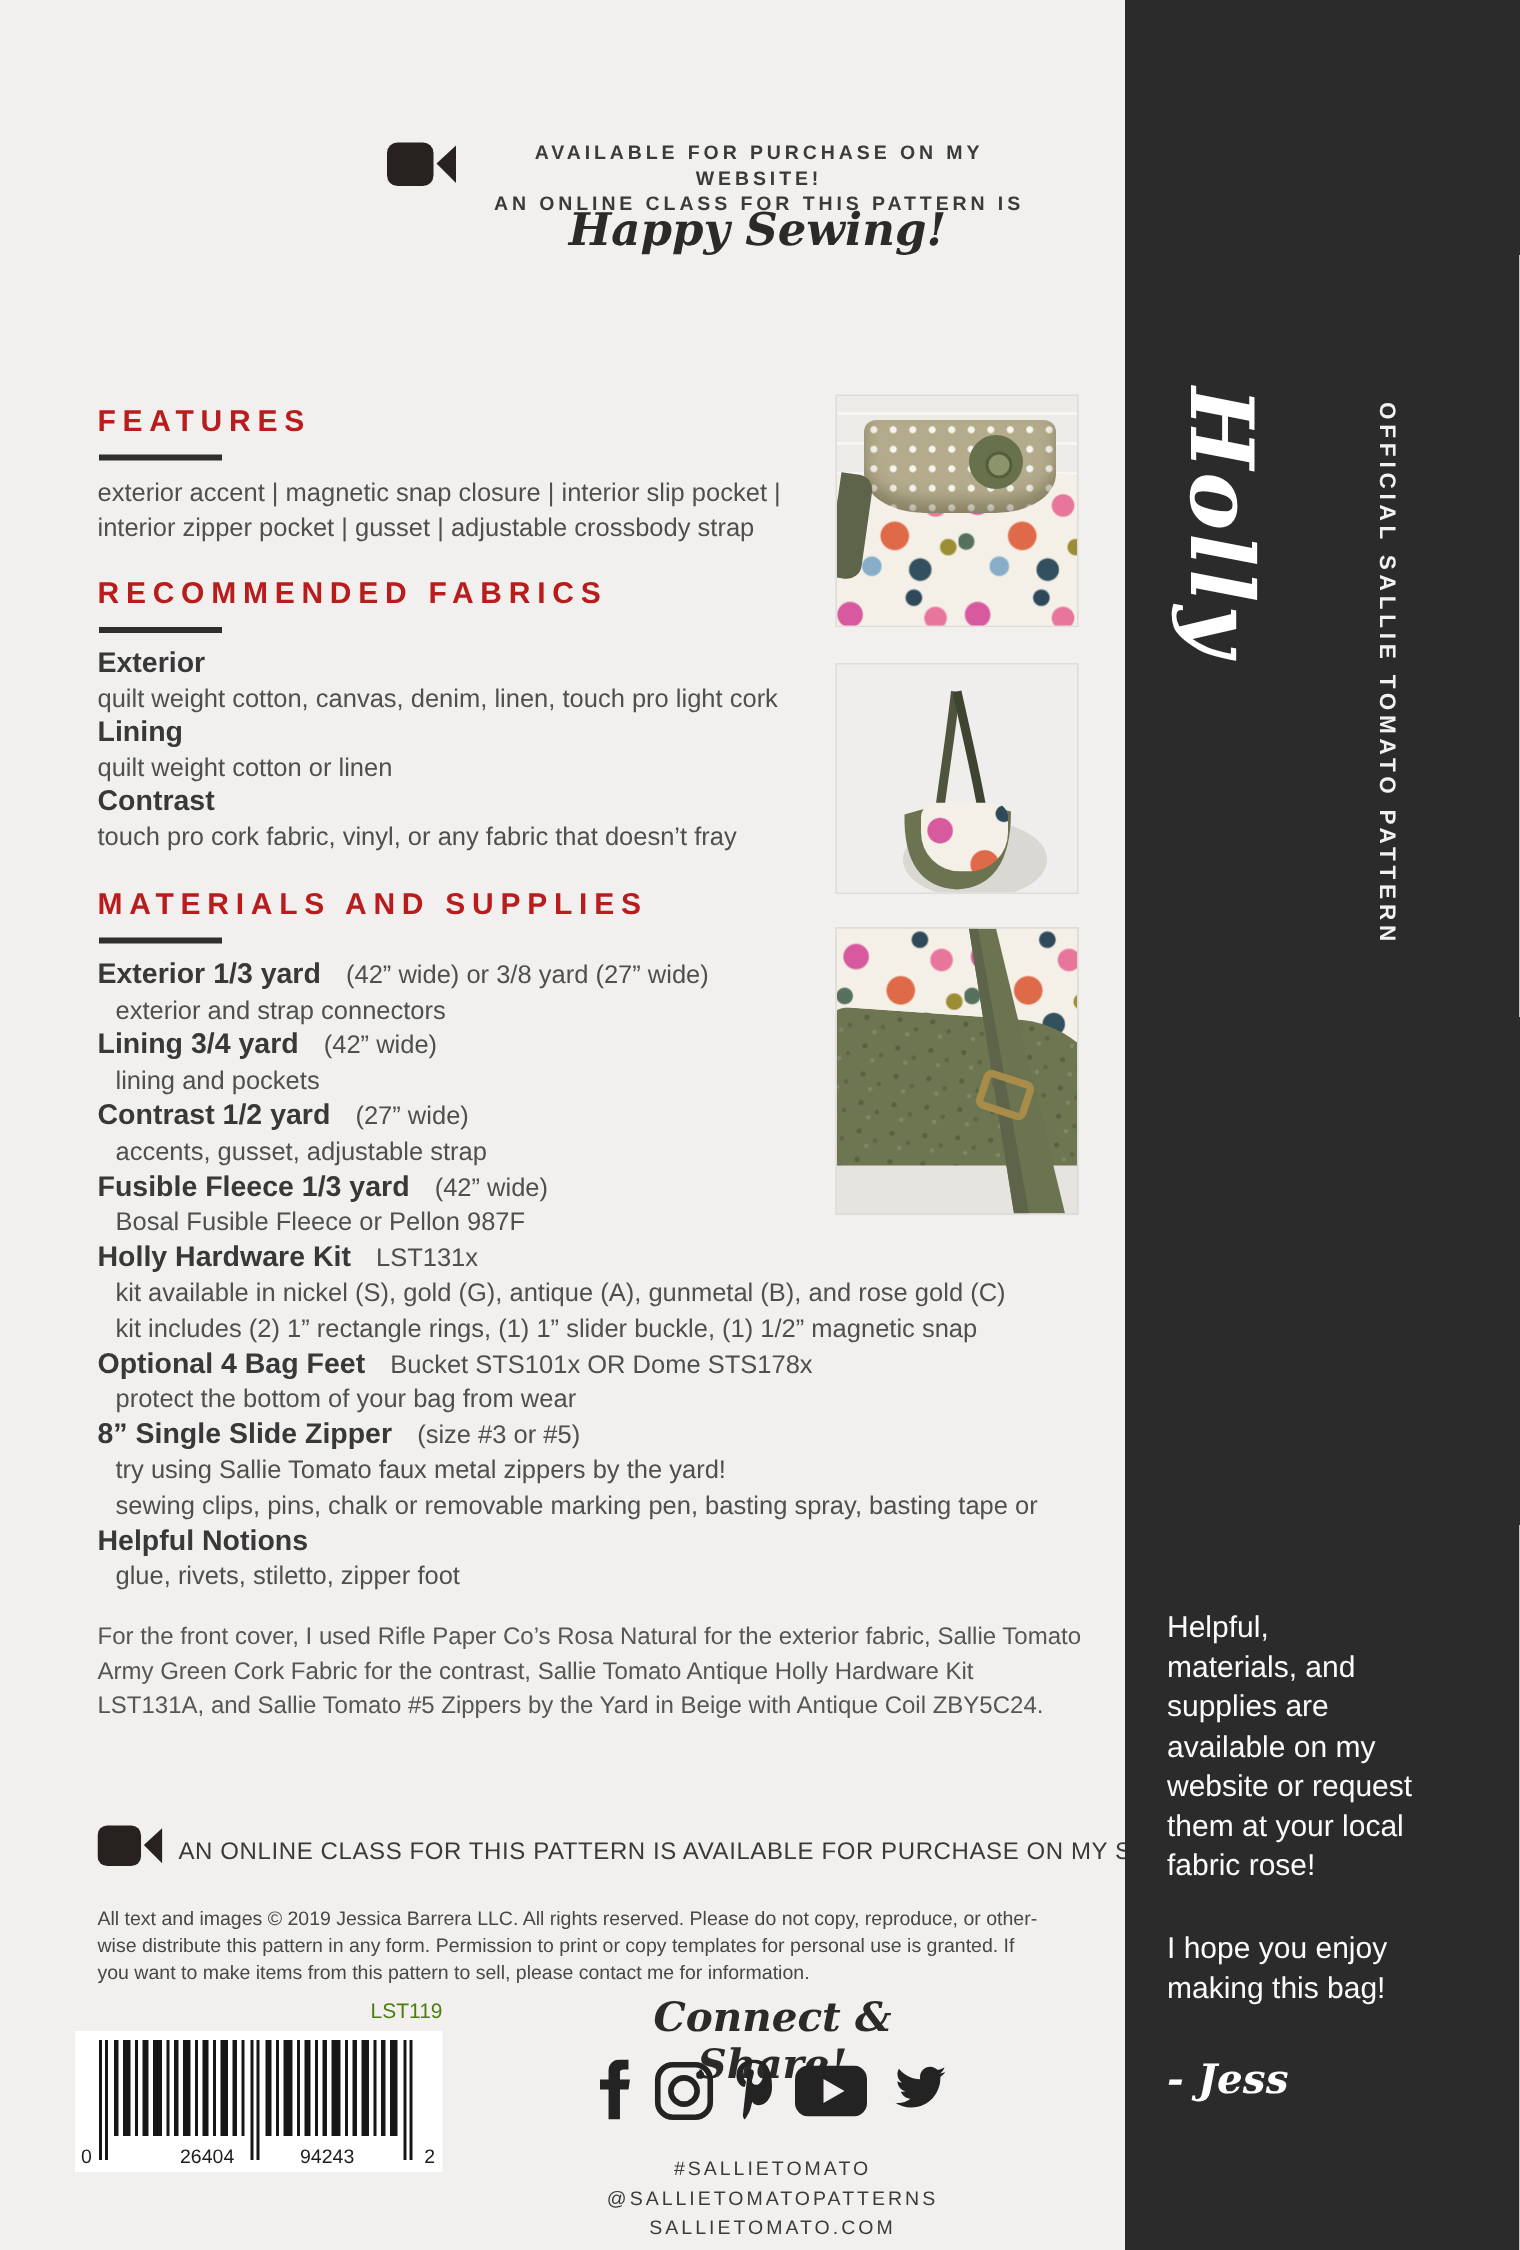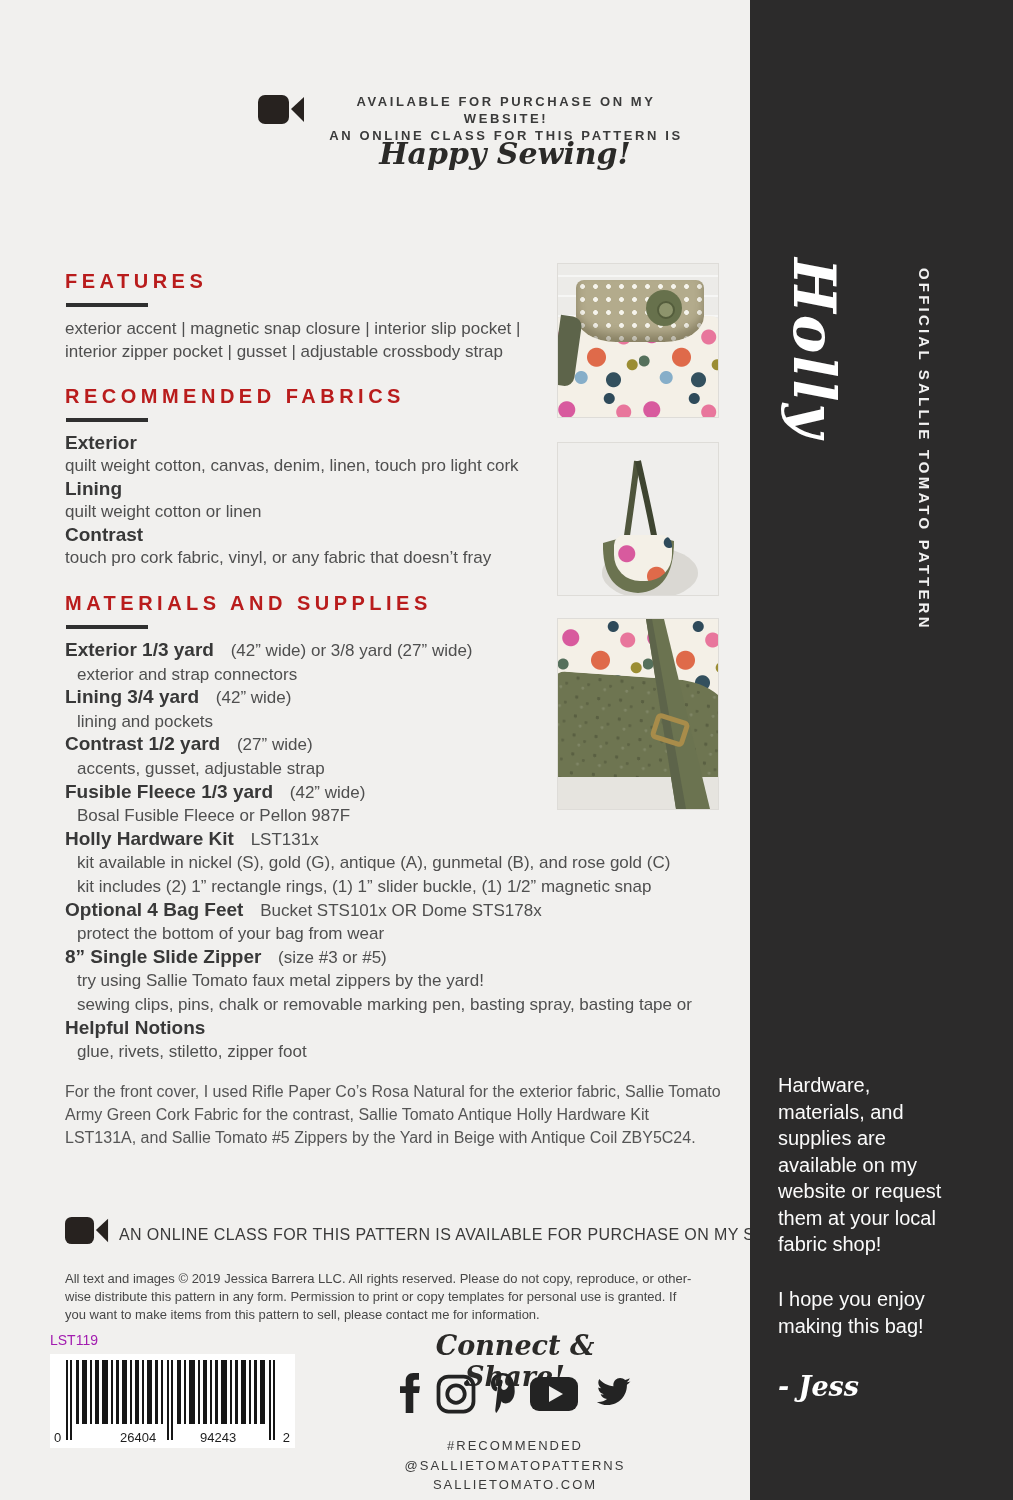--- a/index.html
+++ b/index.html
@@ -25,21 +25,21 @@
   .mb{font-size:19px;font-weight:bold;color:#383838;}
   .mr{font-size:17px;color:#4f4f4f;margin-left:12px;}
 
   .covernote .bodyline{font-size:16px;color:#555;}
 
   .banner2-text{font-size:16px;color:#3a3a3a;letter-spacing:0.4px;white-space:nowrap;}
 
   .copy{font-size:13px;color:#474747;line-height:18px;white-space:nowrap;}
 
   
-  .bc-label{font-size:14px;color:#a21caf;text-align:left;}
+  .bc-label{font-size:14px;color:#4d7c0f;text-align:right;}
   .bc-box{background:#ffffff;}
   .bc-digits span{position:absolute;bottom:3px;font-size:13px;color:#1d1d1d;}
 
   
   .connect-h{font-size:27px;text-align:center;}
   .icons-row{display:flex;justify-content:space-between;align-items:center;}
   .handles{font-size:13px;letter-spacing:2px;color:#3b3b3b;text-align:center;line-height:19.5px;white-space:nowrap;}
 
   
   .sidebar{left:750px;top:0;width:263px;height:1500px;background:#2c2b2b;}
@@ -204,21 +204,21 @@
     </svg>
     <svg width="48" height="34" viewBox="0 0 48 34">
       <rect x="0" y="0" width="48" height="34" rx="9" fill="#232323"></rect>
       <polygon points="19,9 33,17 19,25" fill="#f1f0ee"></polygon>
     </svg>
     <svg width="40" height="34" viewBox="0 0 33 28">
       <path fill="#232323" d="M32 3.4c-1.1.5-2.2.8-3.4 1C29.8 3.6 30.7 2.4 31.1 1c-1.1.7-2.4 1.2-3.7 1.5C26.3 1.4 24.8.7 23.2.7c-3.1 0-5.6 2.5-5.6 5.6 0 .4 0 .9.1 1.3C13 7.3 8.8 5.1 6 1.7c-.5.9-.8 1.9-.8 2.9 0 2 1 3.7 2.5 4.7-.9 0-1.8-.3-2.5-.7v.1c0 2.7 1.9 5 4.5 5.5-.5.1-1 .2-1.5.2-.4 0-.7 0-1.1-.1.7 2.2 2.8 3.9 5.3 3.9-1.9 1.5-4.4 2.4-7 2.4-.5 0-.9 0-1.4-.1 2.5 1.6 5.5 2.6 8.7 2.6 10.4 0 16.1-8.6 16.1-16.1v-.7c1.1-.8 2.1-1.8 2.9-2.9z"></path>
     </svg>
   </div>
   <div class="abs handles" style="left:355px;top:1436px;width:320px;">
-    <div>#RECOMMENDED</div>
+    <div>#SALLIETOMATO</div>
     <div>@SALLIETOMATOPATTERNS</div>
     <div>SALLIETOMATO.COM</div>
   </div>
 
   <div class="abs photo brick" style="left:557px;top:263px;width:160px;height:153px;">
     <div class="abs floral" style="left:-4px;top:52px;width:170px;height:110px;border-radius:10px 14px 0 0;"></div>
     <div class="abs polka" style="left:18px;top:16px;width:128px;height:62px;border-radius:8px 8px 40px 40px/8px 8px 26px 26px;box-shadow:inset 0 -8px 10px rgba(60,55,30,.35);"></div>
     <div class="abs" style="left:88px;top:26px;width:36px;height:36px;border-radius:50%;background:#67714c;">
       <div class="abs" style="left:11px;top:11px;width:14px;height:14px;border-radius:50%;background:#8d946c;border:2px solid #545d3c;"></div>
     </div>
@@ -245,27 +245,27 @@
       <path d="M88 0 L94 0 L128 190 L118 190 Z" fill="#5d644a"></path>
       <rect x="97" y="100" width="30" height="22" rx="3" fill="none" stroke="#a88c4a" stroke-width="5" transform="rotate(18 112 111)"></rect>
     </svg>
   </div>
 
   <div class="abs sidebar">
     <div class="abs holly" style="left:30px;top:258px;height:200px;">Holly</div>
     <div class="abs official" style="left:166px;top:268px;height:540px;">OFFICIAL SALLIE TOMATO PATTERN</div>
 
     <div class="abs side-note" style="left:28px;top:1072px;width:210px;">
-      <div>Hardware,</div>
+      <div>Helpful,</div>
       <div>materials, and</div>
       <div>supplies are</div>
       <div>available on my</div>
       <div>website or request</div>
       <div>them at your local</div>
-      <div>fabric shop!</div>
+      <div>fabric rose!</div>
     </div>
     <div class="abs side-note" style="left:28px;top:1286px;width:210px;">
       <div>I hope you enjoy</div>
       <div>making this bag!</div>
     </div>
     <div class="abs side-sig" style="left:28px;top:1356px;margin-top:15px;">- Jess</div>
   </div>
 
 </div>
 

